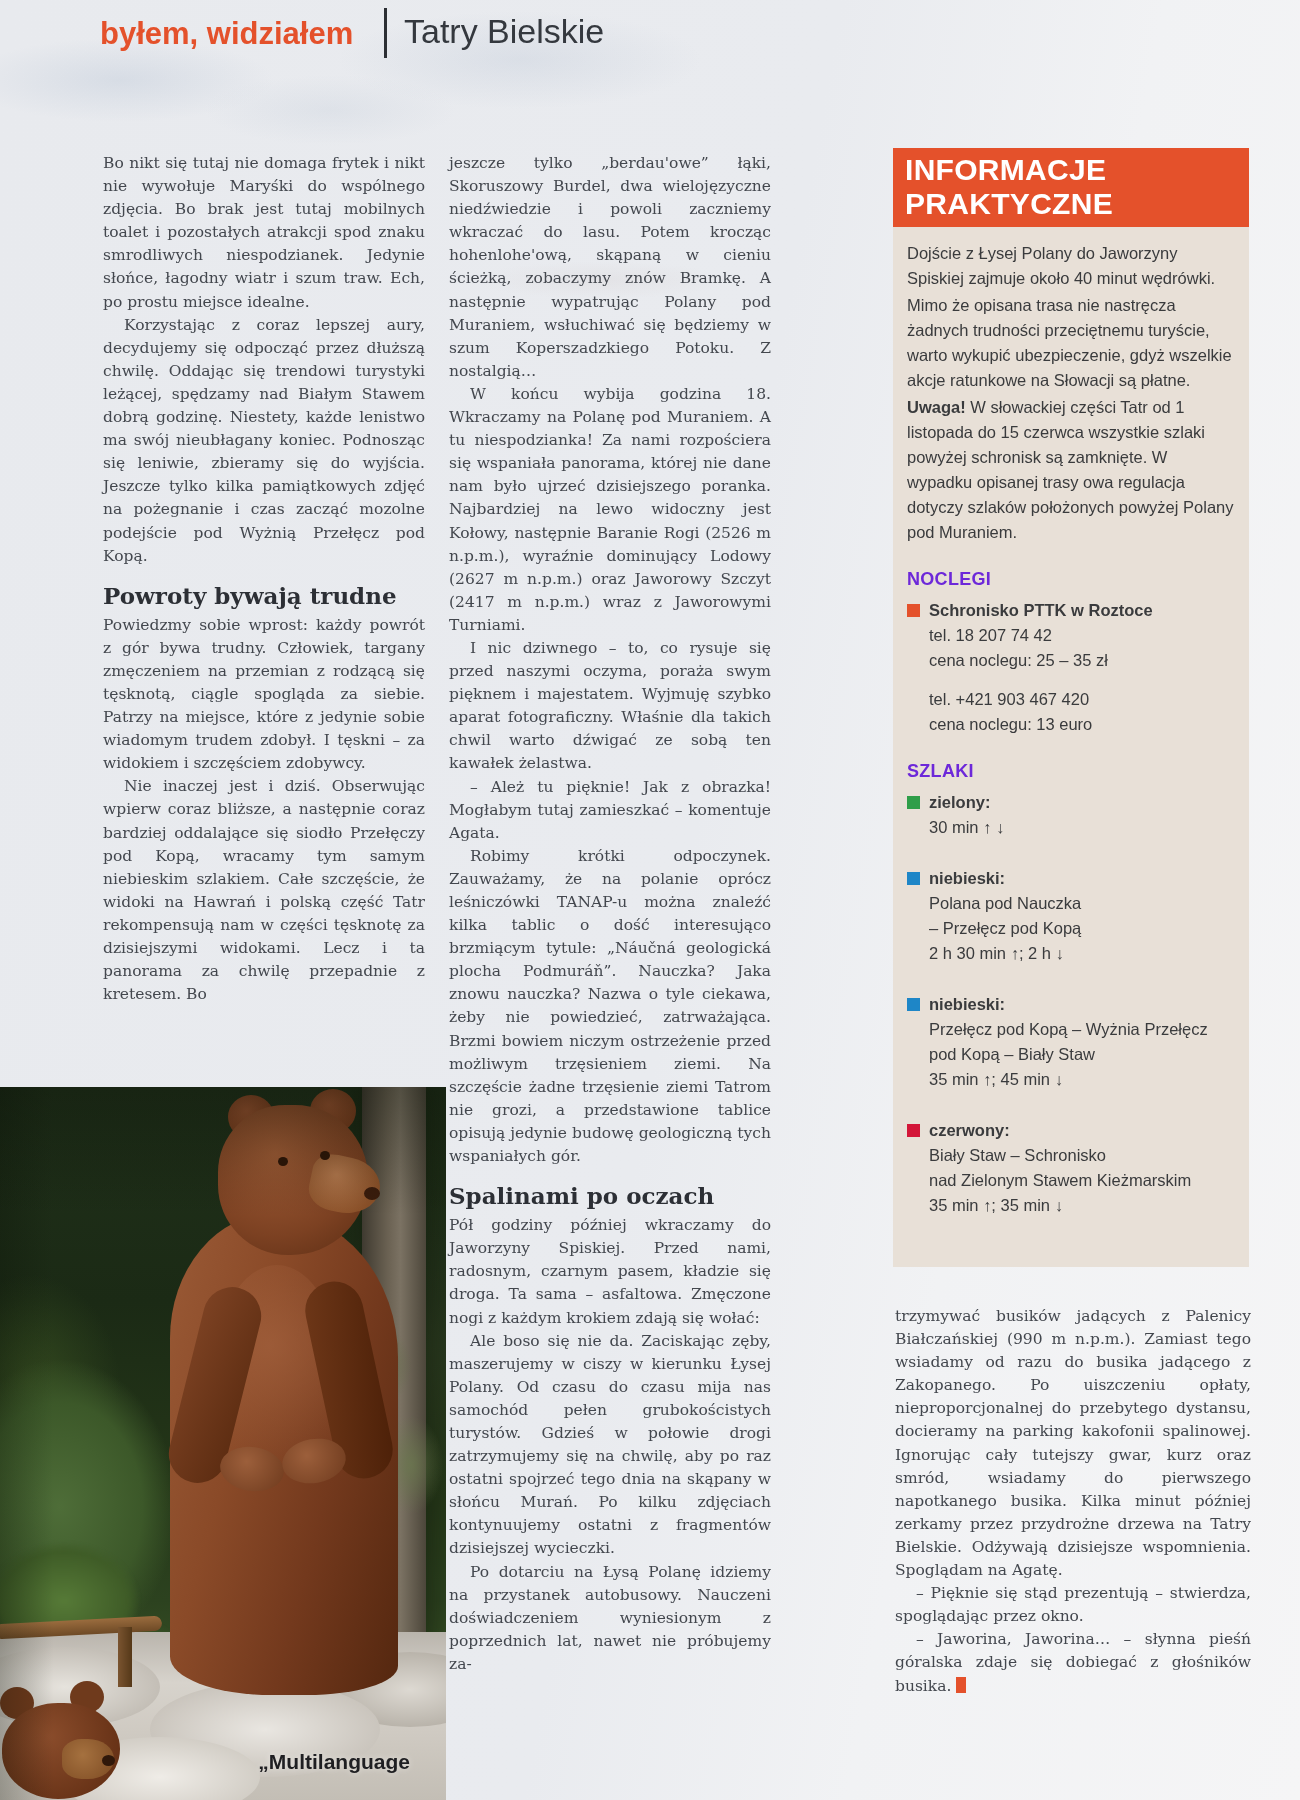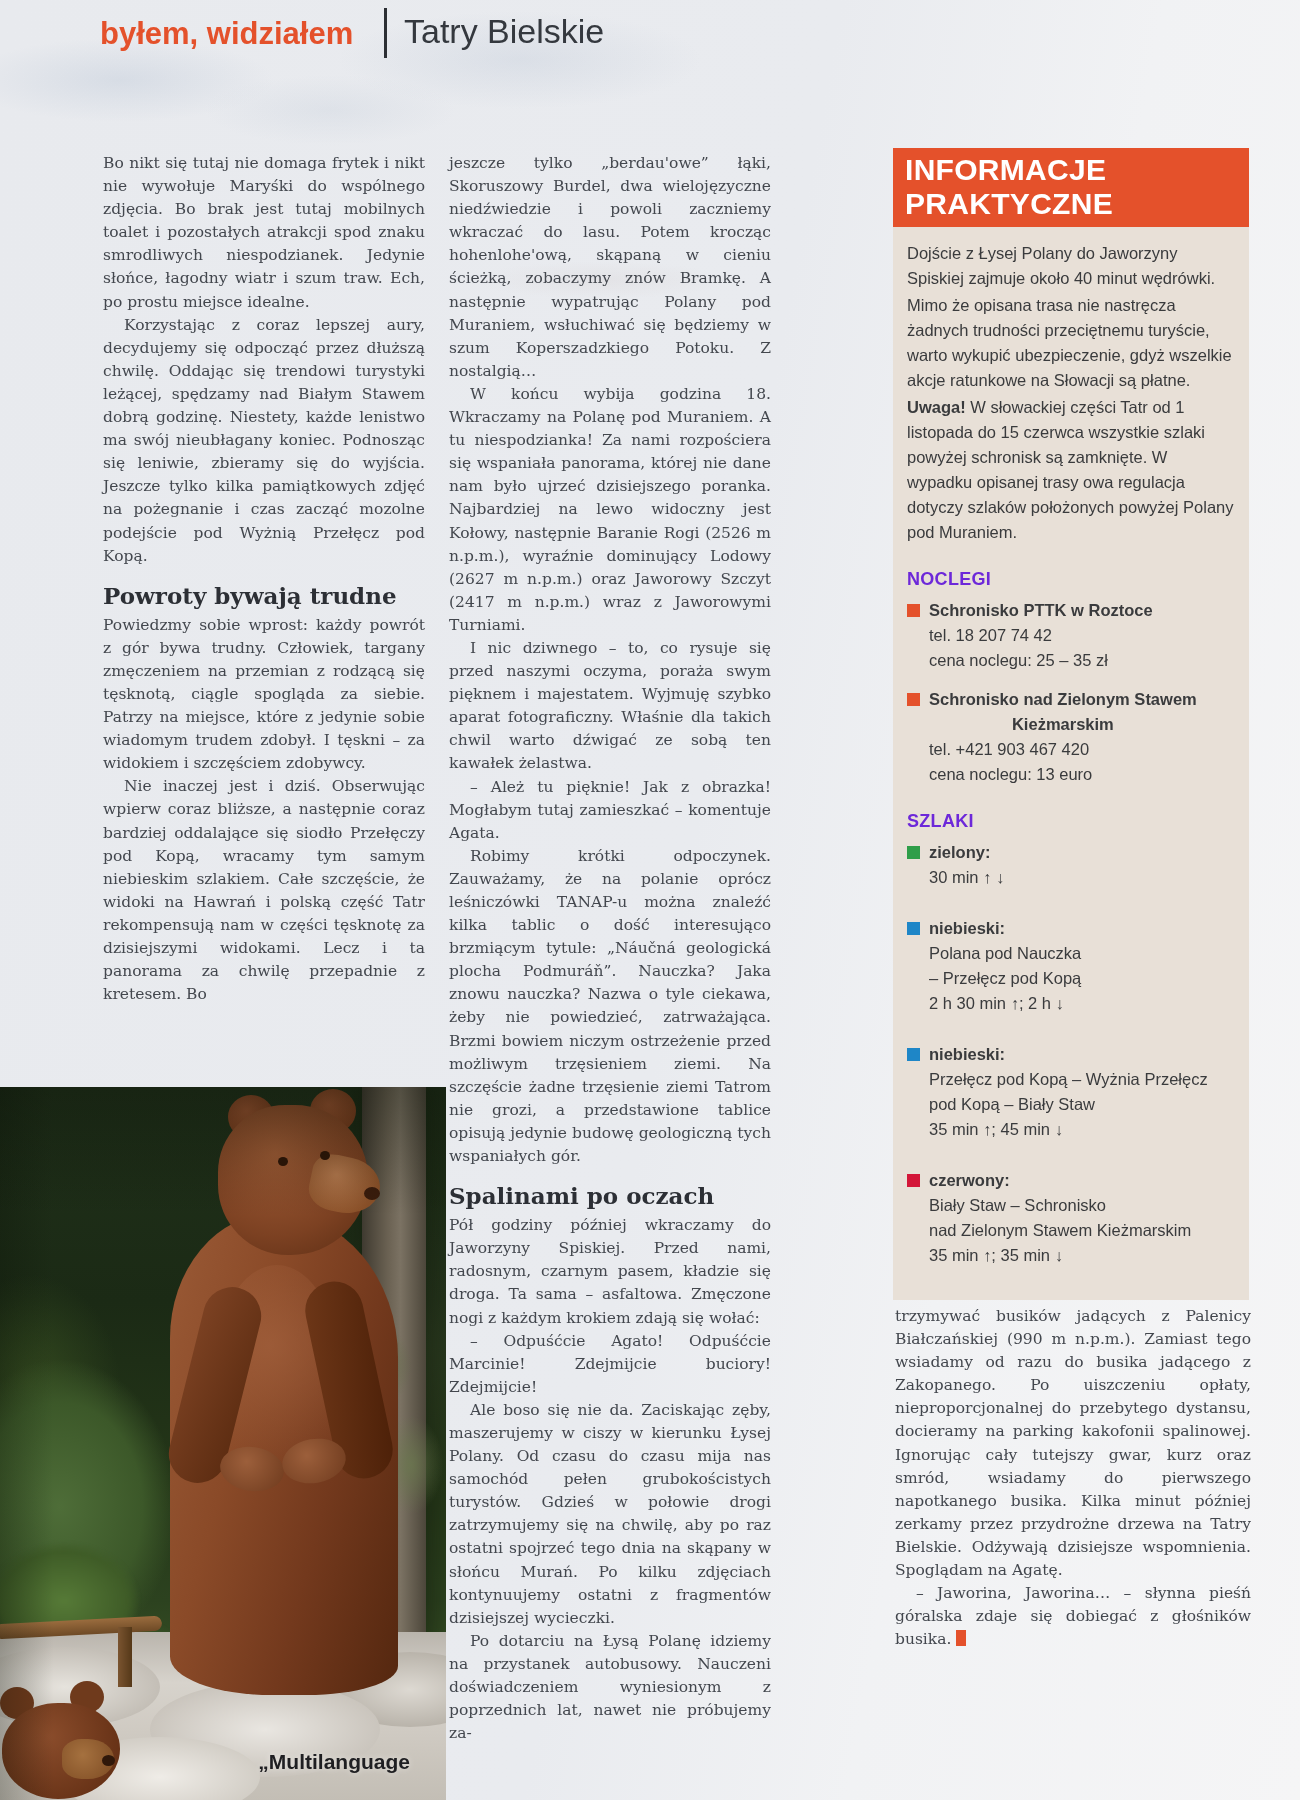--- a/index.html
+++ b/index.html
@@ -140,27 +140,27 @@
   </div>
 
   <div class="col col2">
     <p>jeszcze tylko „berdau'owe” łąki, Skoruszowy Burdel, dwa wielojęzyczne niedźwiedzie i powoli zaczniemy wkraczać do lasu. Potem krocząc hohenlohe'ową, skąpaną w cieniu ścieżką, zobaczymy znów Bramkę. A następnie wypatrując Polany pod Muraniem, wsłuchiwać się będziemy w szum Koperszadzkiego Potoku. Z nostalgią…</p>
     <p class="ind">W końcu wybija godzina 18. Wkraczamy na Polanę pod Muraniem. A tu niespodzianka! Za nami rozpościera się wspaniała panorama, której nie dane nam było ujrzeć dzisiejszego poranka. Najbardziej na lewo widoczny jest Kołowy, następnie Baranie Rogi (2526 m n.p.m.), wyraźnie dominujący Lodowy (2627 m n.p.m.) oraz Jaworowy Szczyt (2417 m n.p.m.) wraz z Jaworowymi Turniami.</p>
     <p class="ind">I nic dziwnego – to, co rysuje się przed naszymi oczyma, poraża swym pięknem i majestatem. Wyjmuję szybko aparat fotograficzny. Właśnie dla takich chwil warto dźwigać ze sobą ten kawałek żelastwa.</p>
     <p class="ind">– Ależ tu pięknie! Jak z obrazka! Mogłabym tutaj zamieszkać – komentuje Agata.</p>
     <p class="ind">Robimy krótki odpoczynek. Zauważamy, że na polanie oprócz leśniczówki TANAP-u można znaleźć kilka tablic o dość interesująco brzmiącym tytule: „Náučná geologická plocha Podmuráň”. Nauczka? Jaka znowu nauczka? Nazwa o tyle ciekawa, żeby nie powiedzieć, zatrważająca. Brzmi bowiem niczym ostrzeżenie przed możliwym trzęsieniem ziemi. Na szczęście żadne trzęsienie ziemi Tatrom nie grozi, a przedstawione tablice opisują jedynie budowę geologiczną tych wspaniałych gór.</p>
     <h3 class="subhead">Spalinami po oczach</h3>
     <p>Pół godziny później wkraczamy do Jaworzyny Spiskiej. Przed nami, radosnym, czarnym pasem, kładzie się droga. Ta sama – asfaltowa. Zmęczone nogi z każdym krokiem zdają się wołać:</p>
-    <p class="ind">– Odpuśćcie Agato! Odpuśćcie Marcinie! Zdejmijcie buciory! Zdejmijcie!</p>
     <p class="ind">Ale boso się nie da. Zaciskając zęby, maszerujemy w ciszy w kierunku Łysej Polany. Od czasu do czasu mija nas samochód pełen grubokościstych turystów. Gdzieś w połowie drogi zatrzymujemy się na chwilę, aby po raz ostatni spojrzeć tego dnia na skąpany w słońcu Murań. Po kilku zdjęciach kontynuujemy ostatni z fragmentów dzisiejszej wycieczki.</p>
     <p class="ind">Po dotarciu na Łysą Polanę idziemy na przystanek autobusowy. Nauczeni doświadczeniem wyniesionym z poprzednich lat, nawet nie próbujemy za-</p>
   </div>
 
   <div class="col col3">
     <p>trzymywać busików jadących z Palenicy Białczańskiej (990 m n.p.m.). Zamiast tego wsiadamy od razu do busika jadącego z Zakopanego. Po uiszczeniu opłaty, nieproporcjonalnej do przebytego dystansu, docieramy na parking kakofonii spalinowej. Ignorując cały tutejszy gwar, kurz oraz smród, wsiadamy do pierwszego napotkanego busika. Kilka minut później zerkamy przez przydrożne drzewa na Tatry Bielskie. Odżywają dzisiejsze wspomnienia. Spoglądam na Agatę.</p>
+    <p class="ind">– Pięknie się stąd prezentują – stwierdza, spoglądając przez okno.</p>
     <p class="ind"><span>– Jaworina, Jaworina… – słynna pieśń góralska zdaje się dobiegać z głośników busika.</span><span class="endmark"></span></p>
   </div>
 
   <div class="infobox">
     <div class="infobox-header">INFORMACJE PRAKTYCZNE</div>
     <div class="infobox-body">
       <p>Dojście z Łysej Polany do Jaworzyny Spiskiej zajmuje około 40 minut wędrówki.</p>
       <p>Mimo że opisana trasa nie nastręcza żadnych trudności przeciętnemu turyście, warto wykupić ubezpieczenie, gdyż wszelkie akcje ratunkowe na Słowacji są płatne.</p>
       <p><span class="bold">Uwaga!</span><span> W słowackiej części Tatr od 1 listopada do 15 czerwca wszystkie szlaki powyżej schronisk są zamknięte. W wypadku opisanej trasy owa regulacja dotyczy szlaków położonych powyżej Polany pod Muraniem.</span></p>
 
@@ -169,25 +169,20 @@
       <div class="ib-item">
         <div class="ib-row">
           <span class="sq" style="background-color: rgb(228, 81, 43);"></span>
           <span class="ib-name">Schronisko PTTK w Roztoce</span>
         </div>
         <div class="ib-sub">tel. 18 207 74 42</div>
         <div class="ib-sub">cena noclegu: 25 – 35 zł</div>
       </div>
 
       <div class="ib-item">
-        <div class="ib-row">
-          <span class="sq" style="background-color: rgb(228, 81, 43);"></span>
-          <span class="ib-name">Schronisko nad Zielonym Stawem
-Kieżmarskim</span>
-        </div>
         <div class="ib-sub">tel. +421 903 467 420</div>
         <div class="ib-sub">cena noclegu: 13 euro</div>
       </div>
 
       <div class="ib-heading">SZLAKI</div>
 
       <div class="ib-item">
         <div class="ib-row">
           <span class="sq" style="background-color: rgb(47, 158, 73);"></span>
           <span class="ib-name">zielony:</span>

